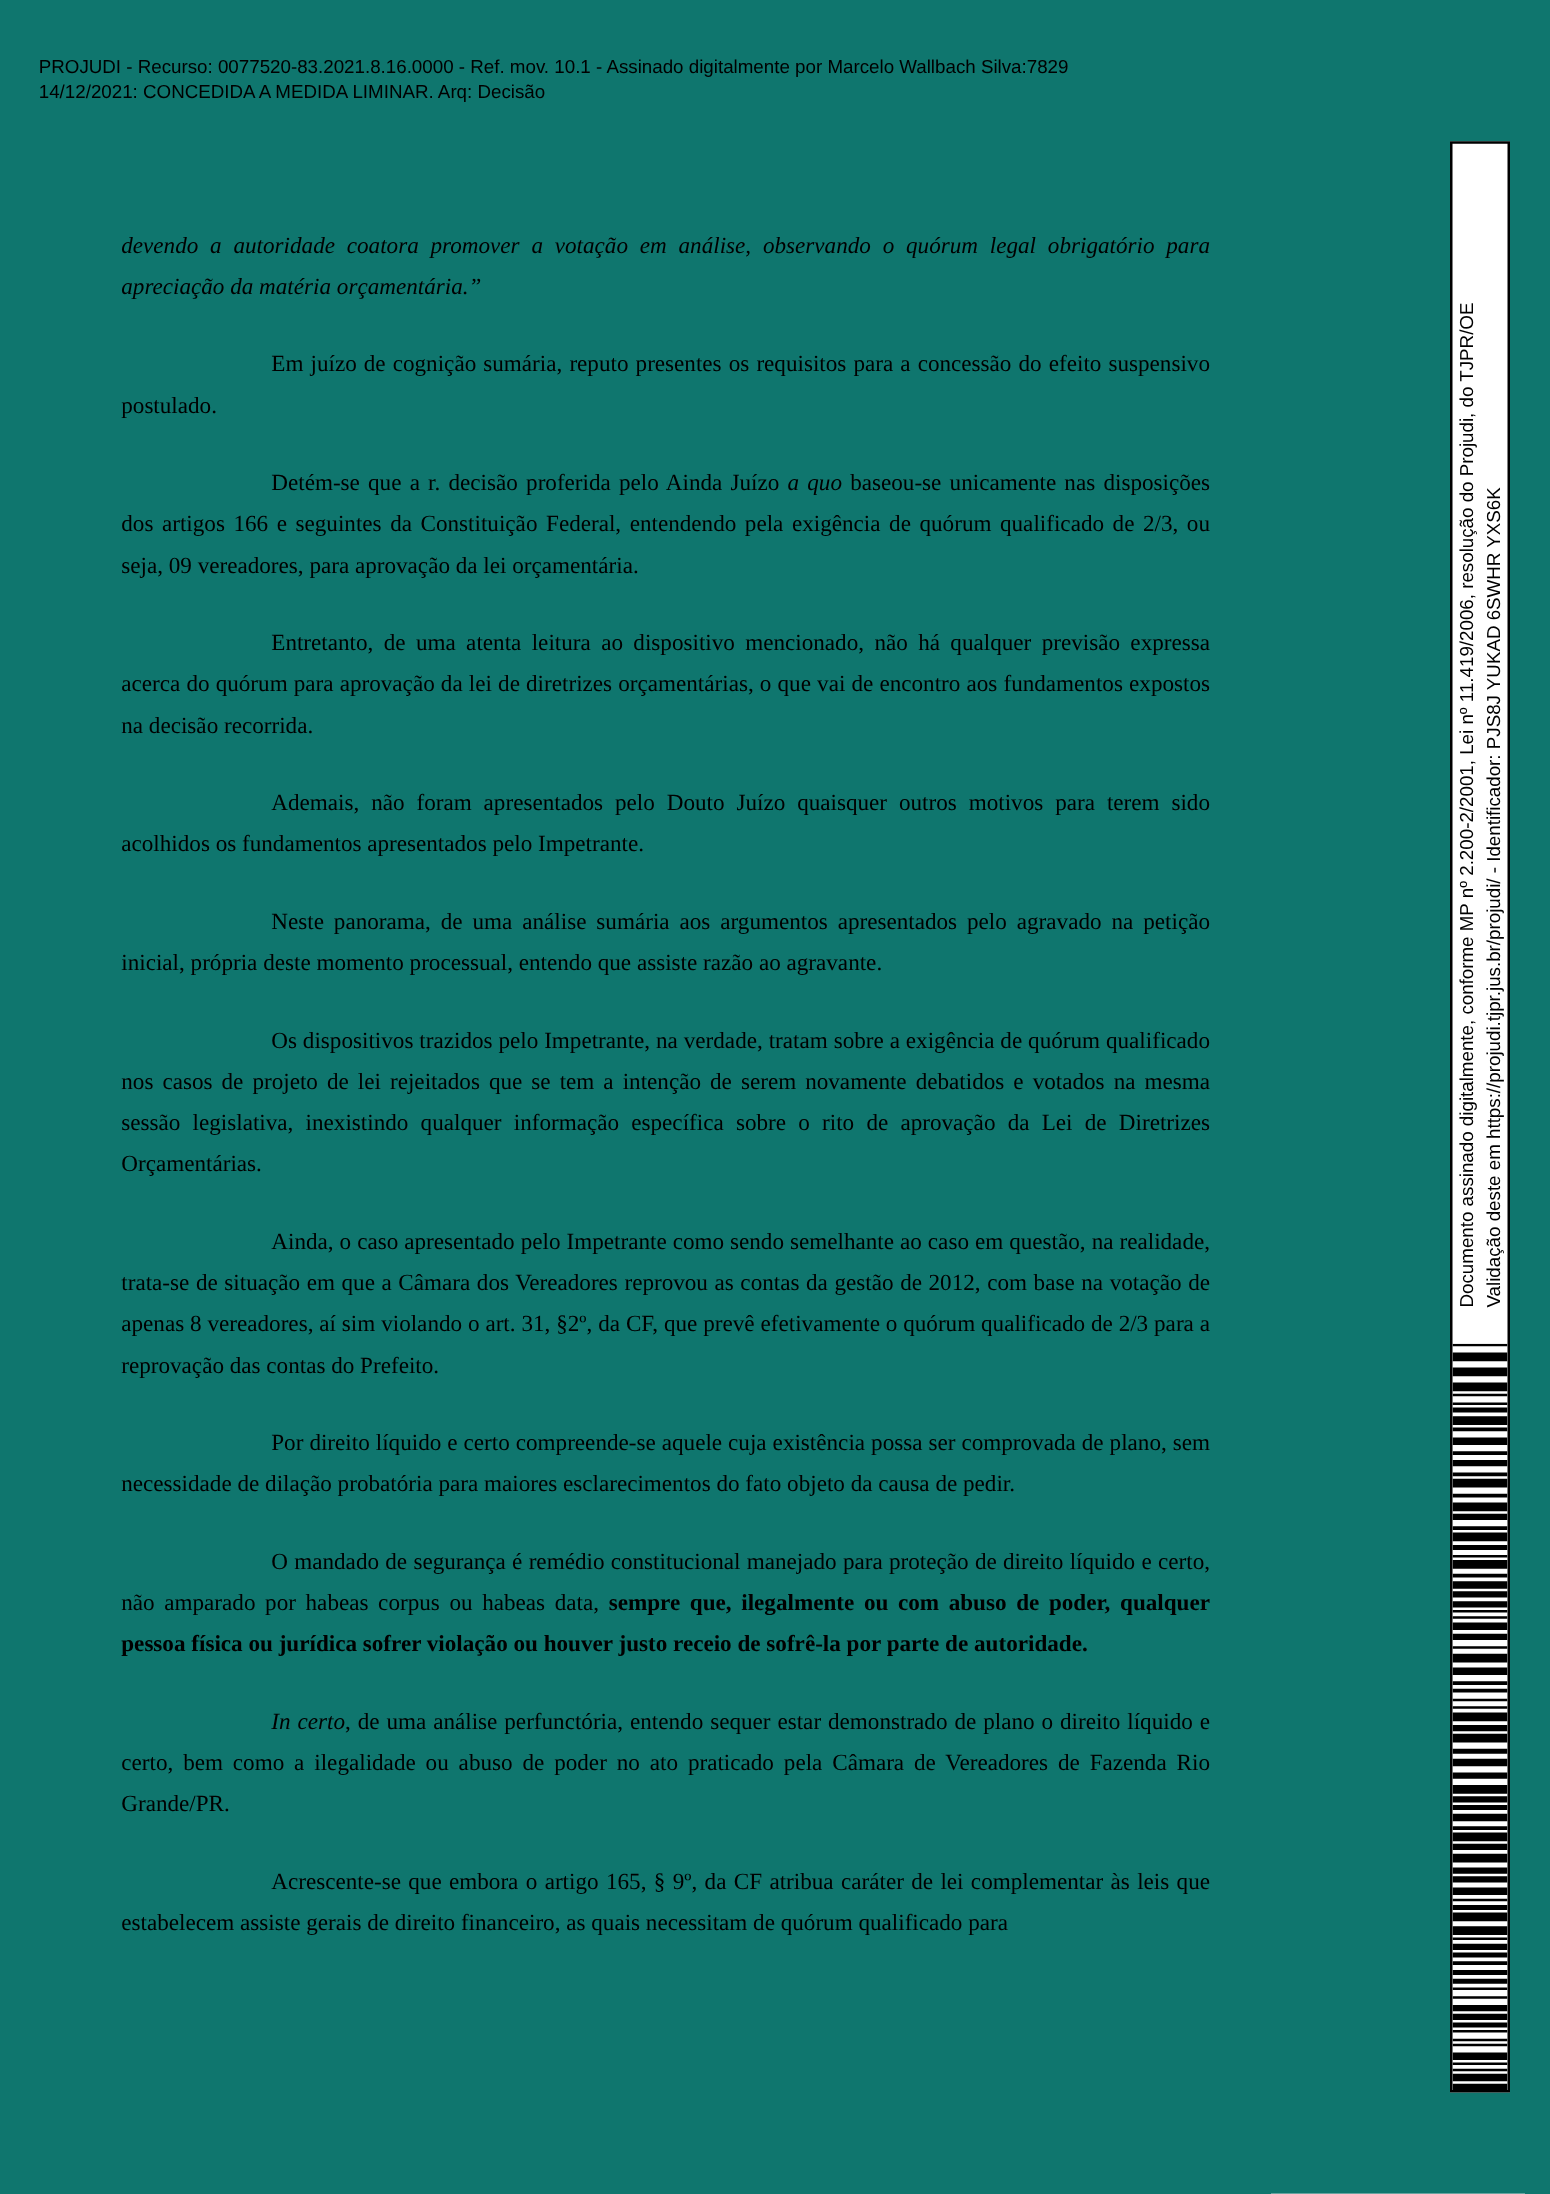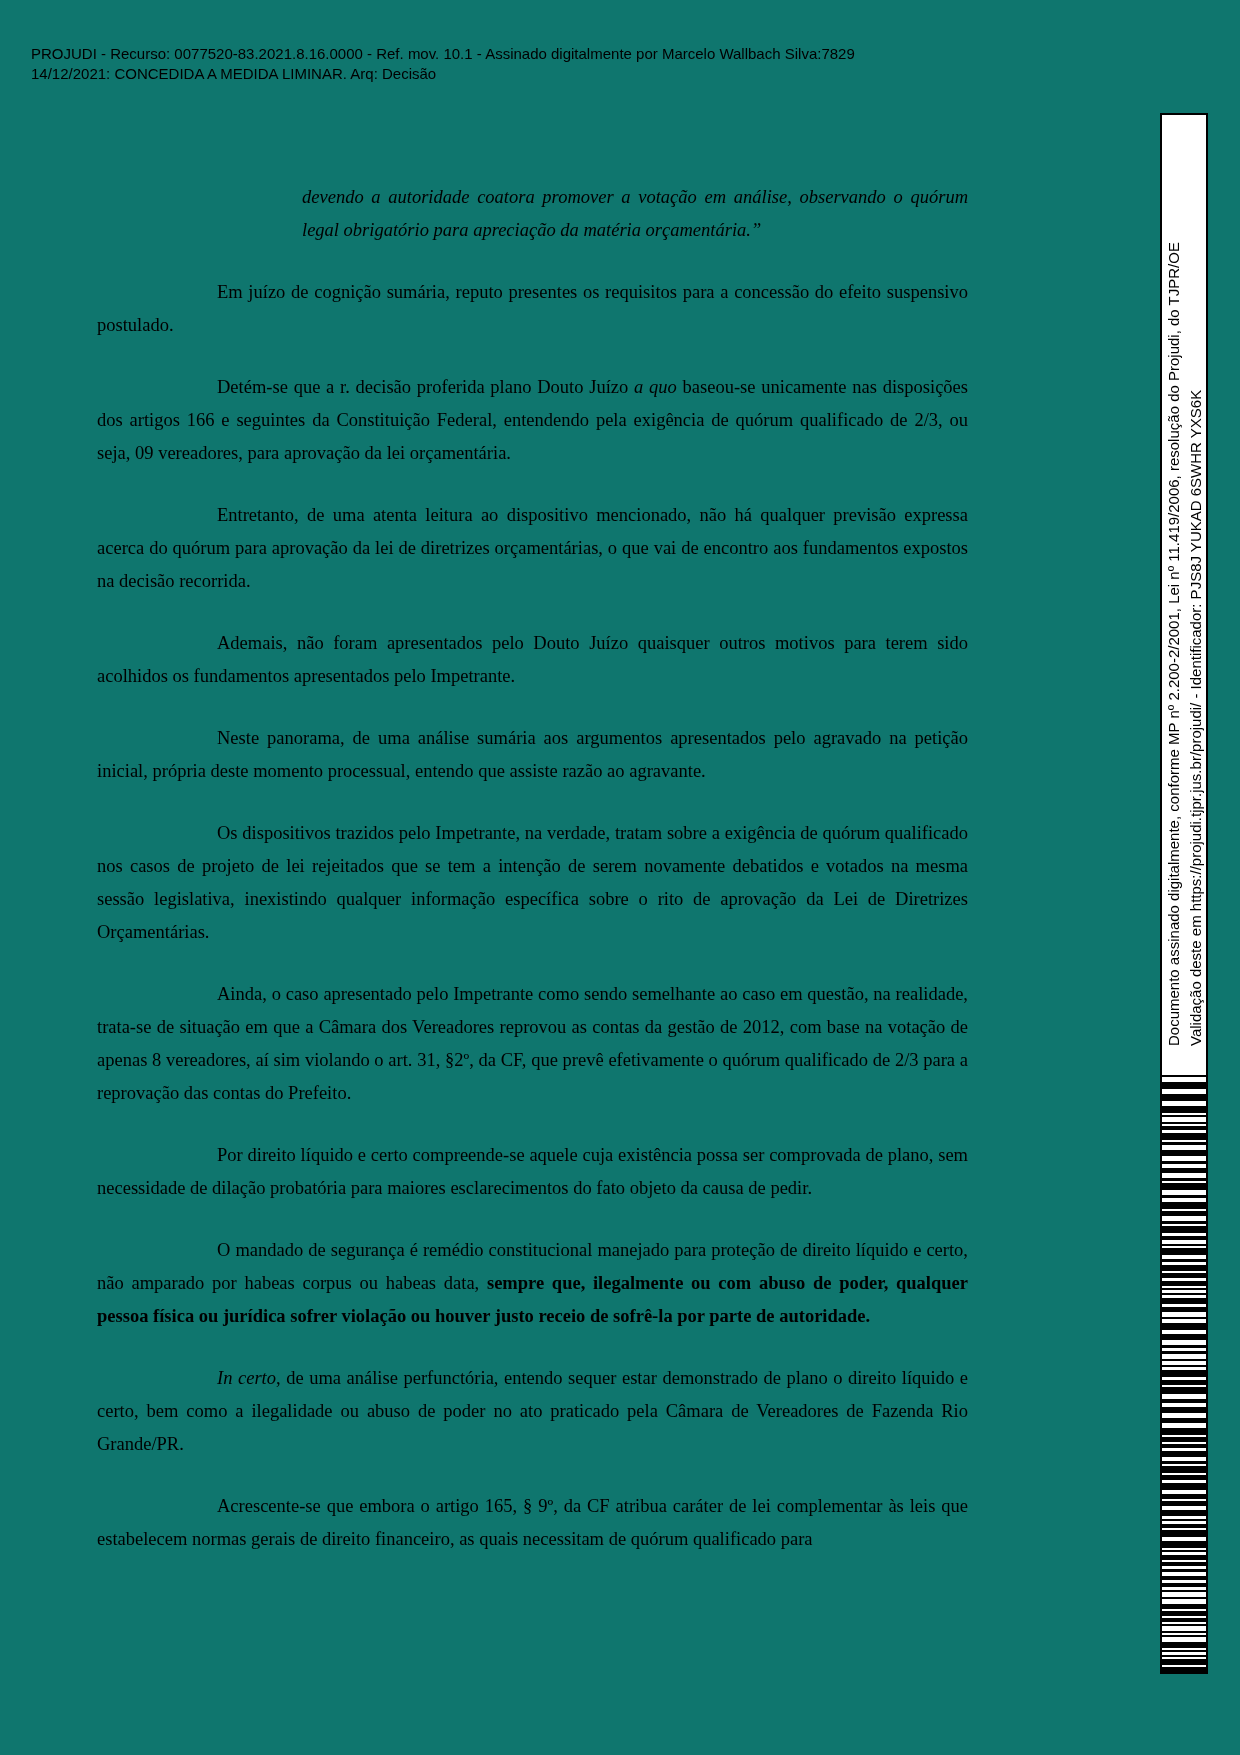--- a/index.html
+++ b/index.html
@@ -33,21 +33,20 @@
     width: 871px;
     font-family: "Liberation Serif", serif;
     font-size: 18.5px;
     line-height: 33px;
     text-align: justify;
     color: #000;
   }
   .doc-body p { margin: 0 0 29px 0; }
   .doc-body p.para { text-indent: 120px; margin-top: 22px; }
   .doc-body p.quote {
-    margin-left: 205px;
     text-indent: 0;
     font-style: italic;
   }
   .run-i { font-style: italic; }
   .run-b { font-weight: bold; }
 
   
   .signature-box {
     position: absolute;
     left: 1160px;
@@ -87,30 +86,30 @@
 <div class="page">
 
   <div class="doc-header">
     <div>PROJUDI - Recurso: 0077520-83.2021.8.16.0000 - Ref. mov. 10.1 - Assinado digitalmente por Marcelo Wallbach Silva:7829</div>
     <div>14/12/2021: CONCEDIDA A MEDIDA LIMINAR. Arq: Decisão</div>
   </div>
 
   <div class="doc-body">
       <p class="quote"><span class="run-i">devendo a autoridade coatora promover a votação em análise, observando o quórum legal obrigatório para apreciação da matéria orçamentária.”</span></p>
       <p class="para"><span>Em juízo de cognição sumária, reputo presentes os requisitos para a concessão do efeito suspensivo postulado.</span></p>
-      <p class="para"><span>Detém-se que a r. decisão proferida plano Douto Juízo </span><span class="run-i">a quo</span><span> baseou-se unicamente nas disposições dos artigos 166 e seguintes da Constituição Federal, entendendo pela exigência de quórum qualificado de 2/3, ou seja, 09 vereadores, para aprovação da lei orçamentária.</span></p>
+      <p class="para"><span>Detém-se que a r. decisão proferida pelo Ainda Juízo </span><span class="run-i">a quo</span><span> baseou-se unicamente nas disposições dos artigos 166 e seguintes da Constituição Federal, entendendo pela exigência de quórum qualificado de 2/3, ou seja, 09 vereadores, para aprovação da lei orçamentária.</span></p>
       <p class="para"><span>Entretanto, de uma atenta leitura ao dispositivo mencionado, não há qualquer previsão expressa acerca do quórum para aprovação da lei de diretrizes orçamentárias, o que vai de encontro aos fundamentos expostos na decisão recorrida.</span></p>
       <p class="para"><span>Ademais, não foram apresentados pelo Douto Juízo quaisquer outros motivos para terem sido acolhidos os fundamentos apresentados pelo Impetrante.</span></p>
       <p class="para"><span>Neste panorama, de uma análise sumária aos argumentos apresentados pelo agravado na petição inicial, própria deste momento processual, entendo que assiste razão ao agravante.</span></p>
       <p class="para"><span>Os dispositivos trazidos pelo Impetrante, na verdade, tratam sobre a exigência de quórum qualificado nos casos de projeto de lei rejeitados que se tem a intenção de serem novamente debatidos e votados na mesma sessão legislativa, inexistindo qualquer informação específica sobre o rito de aprovação da Lei de Diretrizes Orçamentárias.</span></p>
       <p class="para"><span>Ainda, o caso apresentado pelo Impetrante como sendo semelhante ao caso em questão, na realidade, trata-se de situação em que a Câmara dos Vereadores reprovou as contas da gestão de 2012, com base na votação de apenas 8 vereadores, aí sim violando o art. 31, §2º, da CF, que prevê efetivamente o quórum qualificado de 2/3 para a reprovação das contas do Prefeito.</span></p>
       <p class="para"><span>Por direito líquido e certo compreende-se aquele cuja existência possa ser comprovada de plano, sem necessidade de dilação probatória para maiores esclarecimentos do fato objeto da causa de pedir.</span></p>
       <p class="para"><span>O mandado de segurança é remédio constitucional manejado para proteção de direito líquido e certo, não amparado por habeas corpus ou habeas data, </span><span class="run-b">sempre que, ilegalmente ou com abuso de poder, qualquer pessoa física ou jurídica sofrer violação ou houver justo receio de sofrê-la por parte de autoridade.</span></p>
       <p class="para"><span class="run-i">In certo</span><span>, de uma análise perfunctória, entendo sequer estar demonstrado de plano o direito líquido e certo, bem como a ilegalidade ou abuso de poder no ato praticado pela Câmara de Vereadores de Fazenda Rio Grande/PR.</span></p>
-      <p class="para"><span>Acrescente-se que embora o artigo 165, § 9º, da CF atribua caráter de lei complementar às leis que estabelecem normas gerais de direito financeiro, as quais necessitam de quórum qualificado para</span></p>
+      <p class="para"><span>Acrescente-se que embora o artigo 165, § 9º, da CF atribua caráter de lei complementar às leis que estabelecem assiste gerais de direito financeiro, as quais necessitam de quórum qualificado para</span></p>
     </div>
 
   <div class="signature-box"></div>
   <div class="sig-line sig-line-1">Documento assinado digitalmente, conforme MP nº 2.200-2/2001, Lei nº 11.419/2006, resolução do Projudi, do TJPR/OE</div>
   <div class="sig-line sig-line-2">Validação deste em https://projudi.tjpr.jus.br/projudi/ -  Identificador: PJS8J YUKAD 6SWHR YXS6K</div>
   <div class="barcode">
       <div class="bar" style="height: 2px; margin-bottom: 5px;"></div>
       <div class="bar" style="height: 7px; margin-bottom: 5px;"></div>
       <div class="bar" style="height: 7px; margin-bottom: 5px;"></div>
       <div class="bar" style="height: 7px; margin-bottom: 2px;"></div>

